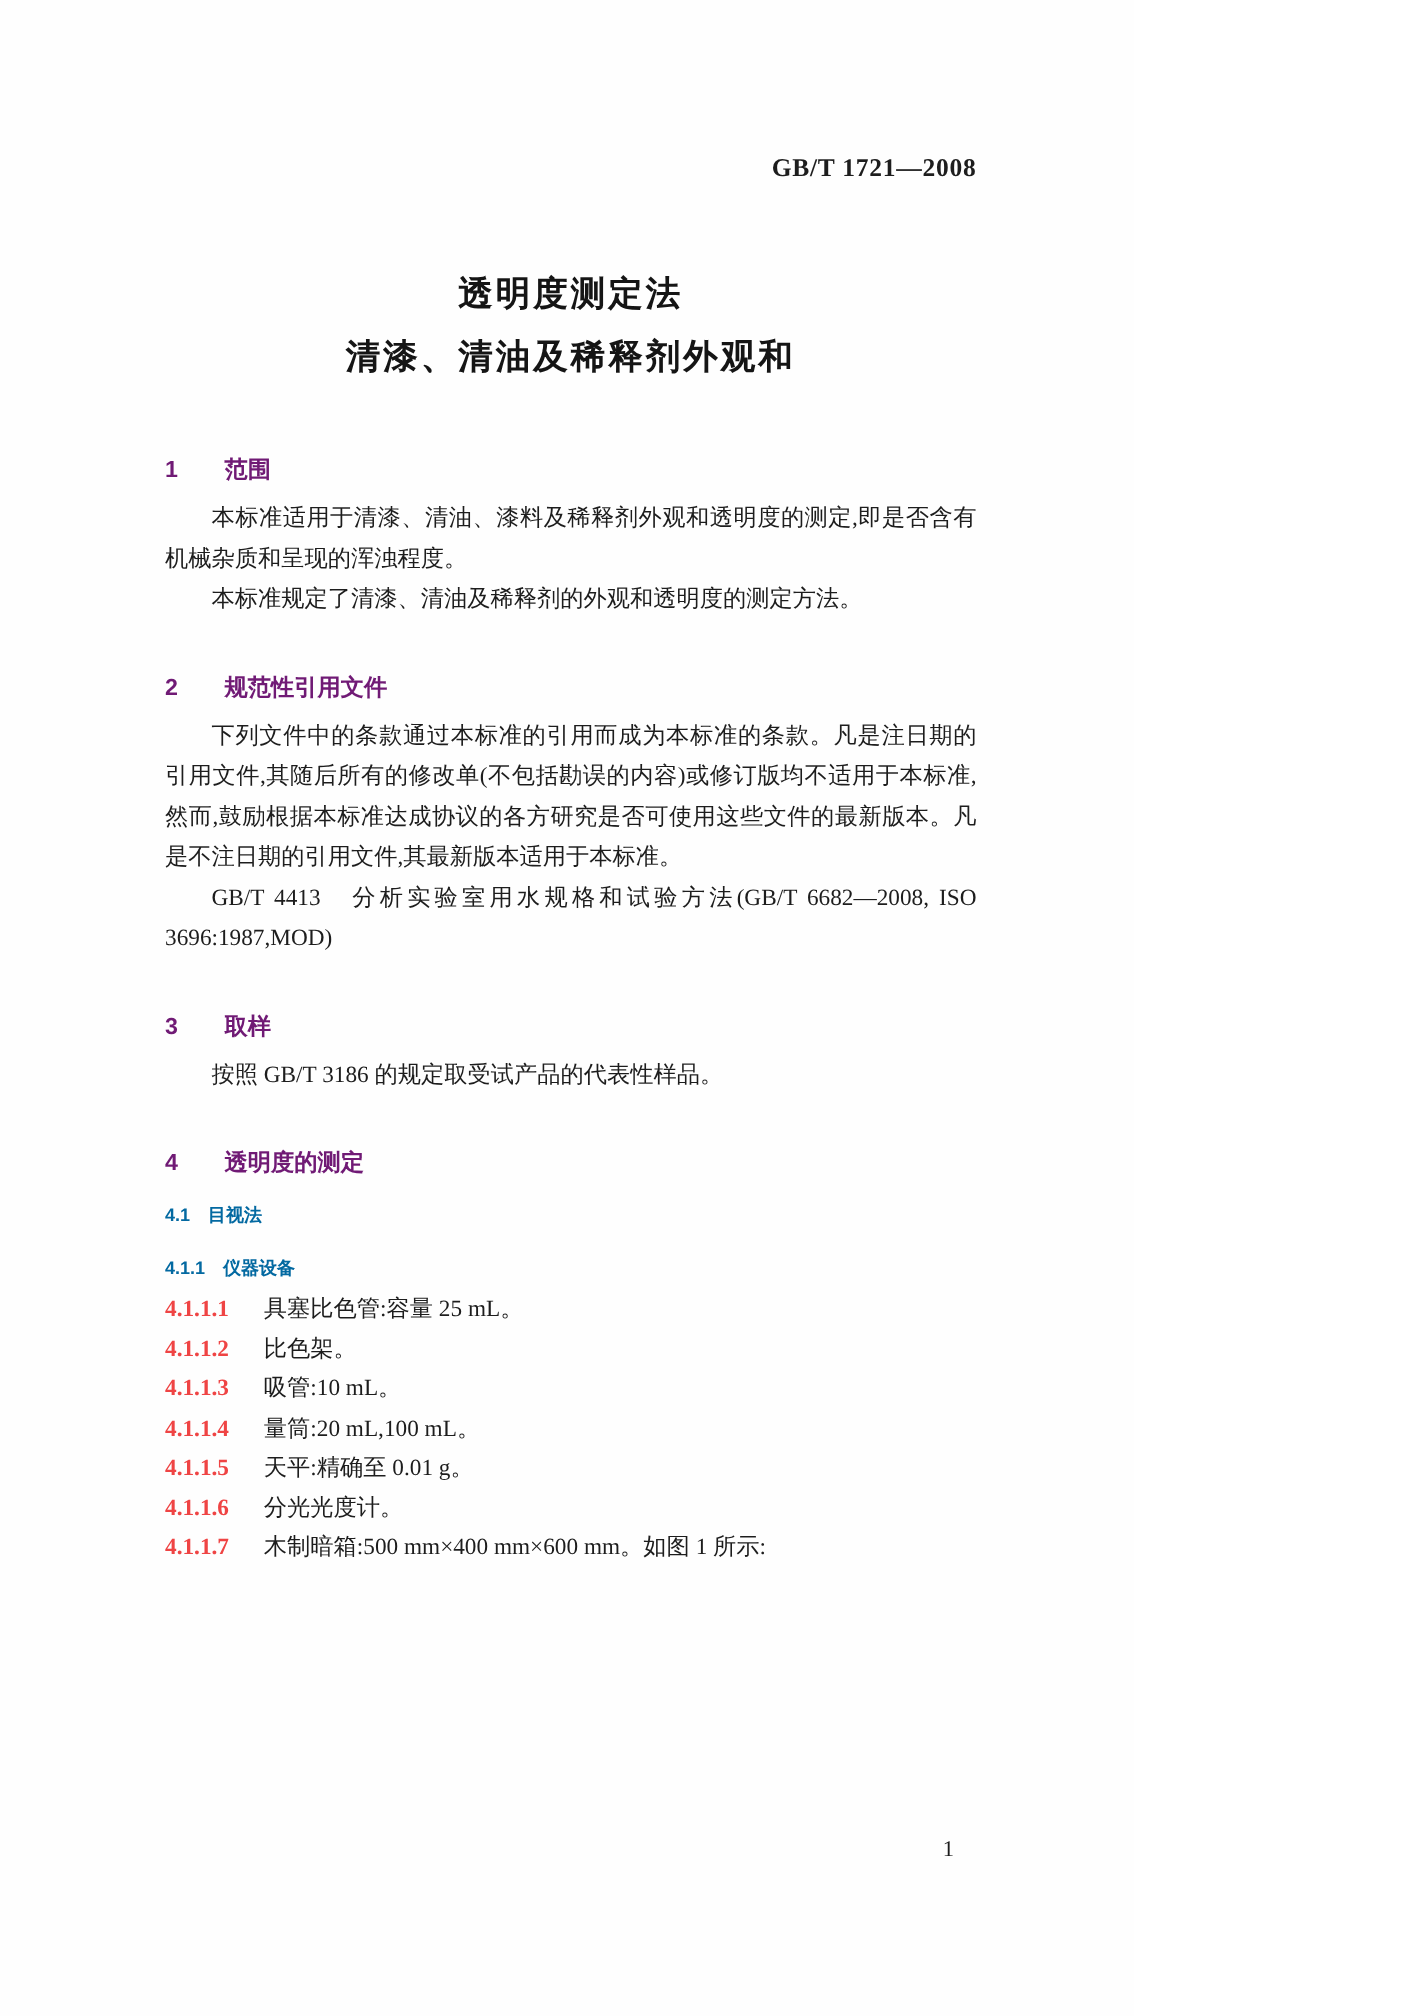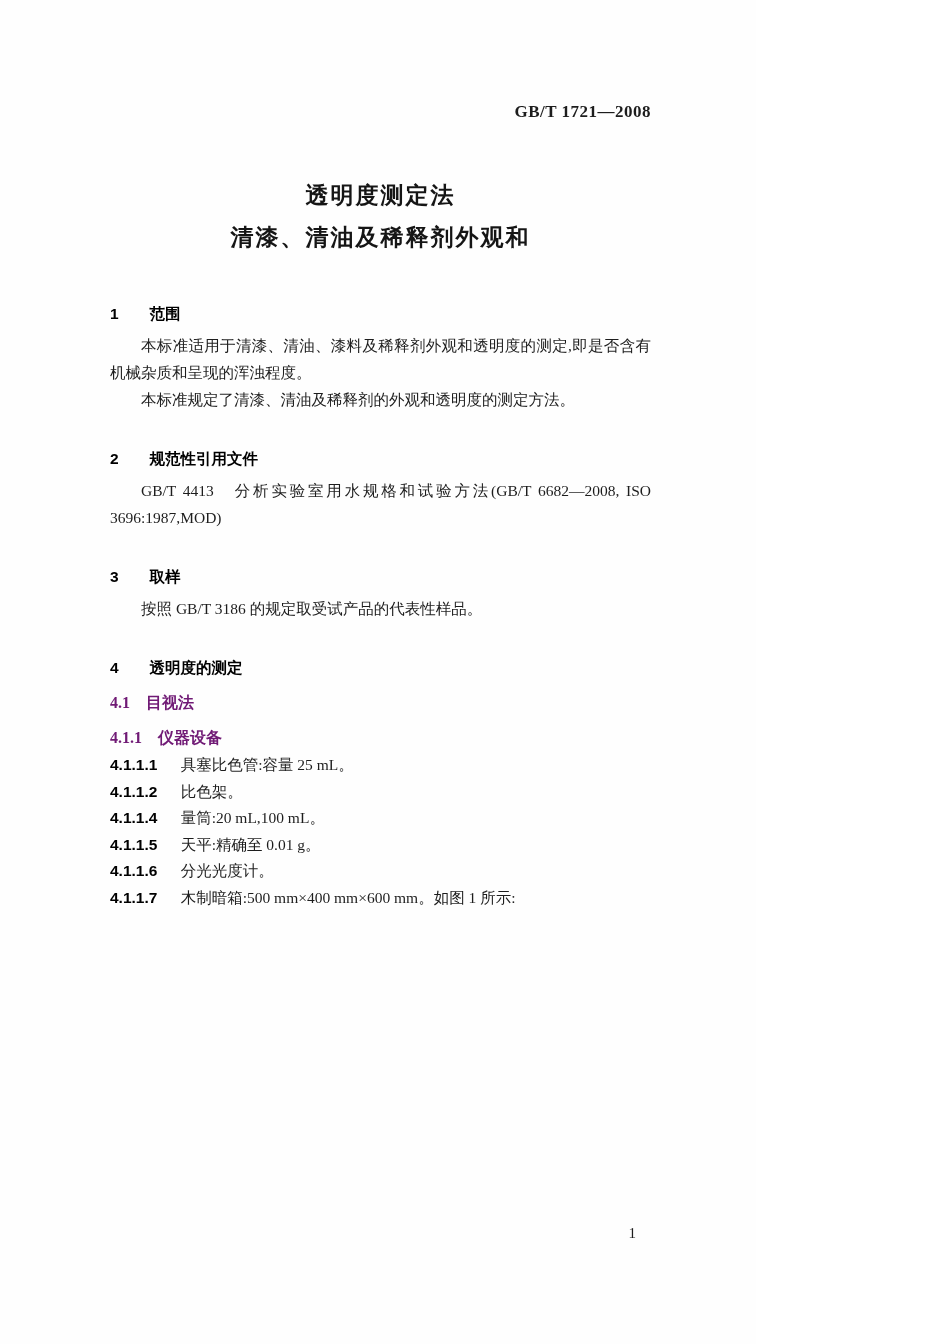--- a/index.html
+++ b/index.html
@@ -36,47 +36,47 @@
       line-height: 42px;
       letter-spacing: 2px;
       color: #151515;
     }
     .sec-heading {
       font-family: "Liberation Sans", "DejaVu Sans", sans-serif;
       font-size: 15.5px;
       font-weight: bold;
       line-height: 27px;
       margin: 32px 0 5px 0;
-      color: #000000;
+      color: #701a75;
     }
     .first-heading { margin-top: 42px; }
     .body-para {
       font-size: 15.5px;
       line-height: 27px;
       text-indent: 2em;
       text-align: justify;
       color: #1d1d1d;
     }
     .sub-heading {
-      font-family: Liberation Serif, serif;
-      font-size: 16px;
+      font-family: Liberation Sans, sans-serif;
+      font-size: 12px;
       font-weight: bold;
       line-height: 27px;
       margin: 8px 0 1px 0;
-      color: #701a75;
+      color: #0369a1;
     }
     .clause-item {
       font-size: 15.5px;
       line-height: 26.5px;
     }
     .clause-num {
-      font-family: Liberation Sans, sans-serif;
+      font-family: Liberation Serif, serif;
       font-weight: bold;
       margin-right: 1.5em;
-      color: #000000;
+      color: #ef4444;
     }
     .page-number {
       position: absolute;
       right: 120px;
       bottom: 102px;
       font-size: 15px;
       color: #1d1d1d;
     }
   </style>
 </head>
@@ -89,34 +89,38 @@
   <div class="doc-title">
     <div class="title-line">透明度测定法</div>
     <div class="title-line">清漆、清油及稀释剂外观和</div>
   </div>
 
   <h2 class="sec-heading first-heading">1　　范围</h2>
   <p class="body-para">本标准适用于清漆、清油、漆料及稀释剂外观和透明度的测定,即是否含有机械杂质和呈现的浑浊程度。</p>
   <p class="body-para">本标准规定了清漆、清油及稀释剂的外观和透明度的测定方法。</p>
 
   <h2 class="sec-heading">2　　规范性引用文件</h2>
+  <p class="body-para">下列文件中的条款通过本标准的引用而成为本标准的条款。凡是注日期的引用文件,其随后所有的修改单(不包括勘误的内容)或修订版均不适用于本标准,然而,鼓励根据本标准达成协议的各方研究是否可使用这些文件的最新版本。凡是不注日期的引用文件,其最新版本适用于本标准。</p>
   <p class="body-para">GB/T 4413　分析实验室用水规格和试验方法(GB/T 6682—2008, ISO 3696:1987,MOD)</p>
 
   <h2 class="sec-heading">3　　取样</h2>
   <p class="body-para">按照 GB/T 3186 的规定取受试产品的代表性样品。</p>
 
   <h2 class="sec-heading">4　　透明度的测定</h2>
   <h3 class="sub-heading">4.1　目视法</h3>
   <h3 class="sub-heading">4.1.1　仪器设备</h3>
 
   <div class="clause-item">
     <span class="clause-num">4.1.1.1</span><span class="clause-text">具塞比色管:容量 25 mL。</span>
   </div>
   <div class="clause-item">
     <span class="clause-num">4.1.1.2</span><span class="clause-text">比色架。</span>
+  </div>
+  <div class="clause-item">
+    <span class="clause-num">4.1.1.3</span><span class="clause-text">吸管:10 mL。</span>
   </div>
   <div class="clause-item">
     <span class="clause-num">4.1.1.4</span><span class="clause-text">量筒:20 mL,100 mL。</span>
   </div>
   <div class="clause-item">
     <span class="clause-num">4.1.1.5</span><span class="clause-text">天平:精确至 0.01 g。</span>
   </div>
   <div class="clause-item">
     <span class="clause-num">4.1.1.6</span><span class="clause-text">分光光度计。</span>
   </div>

